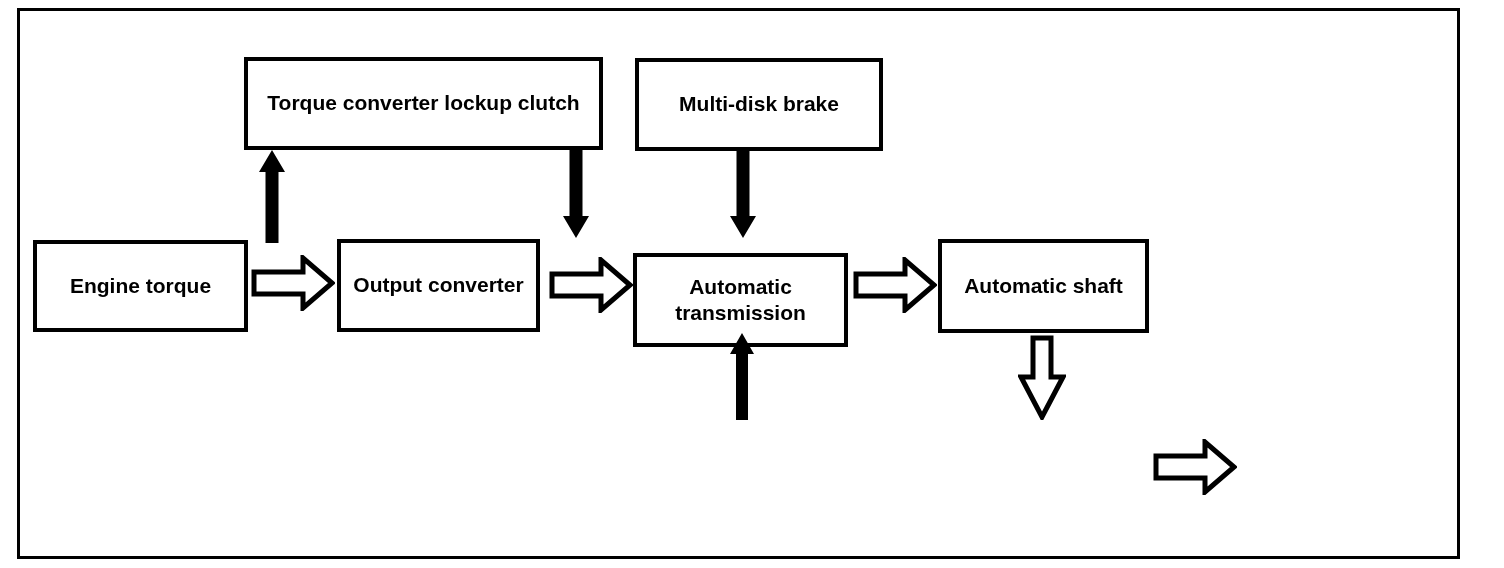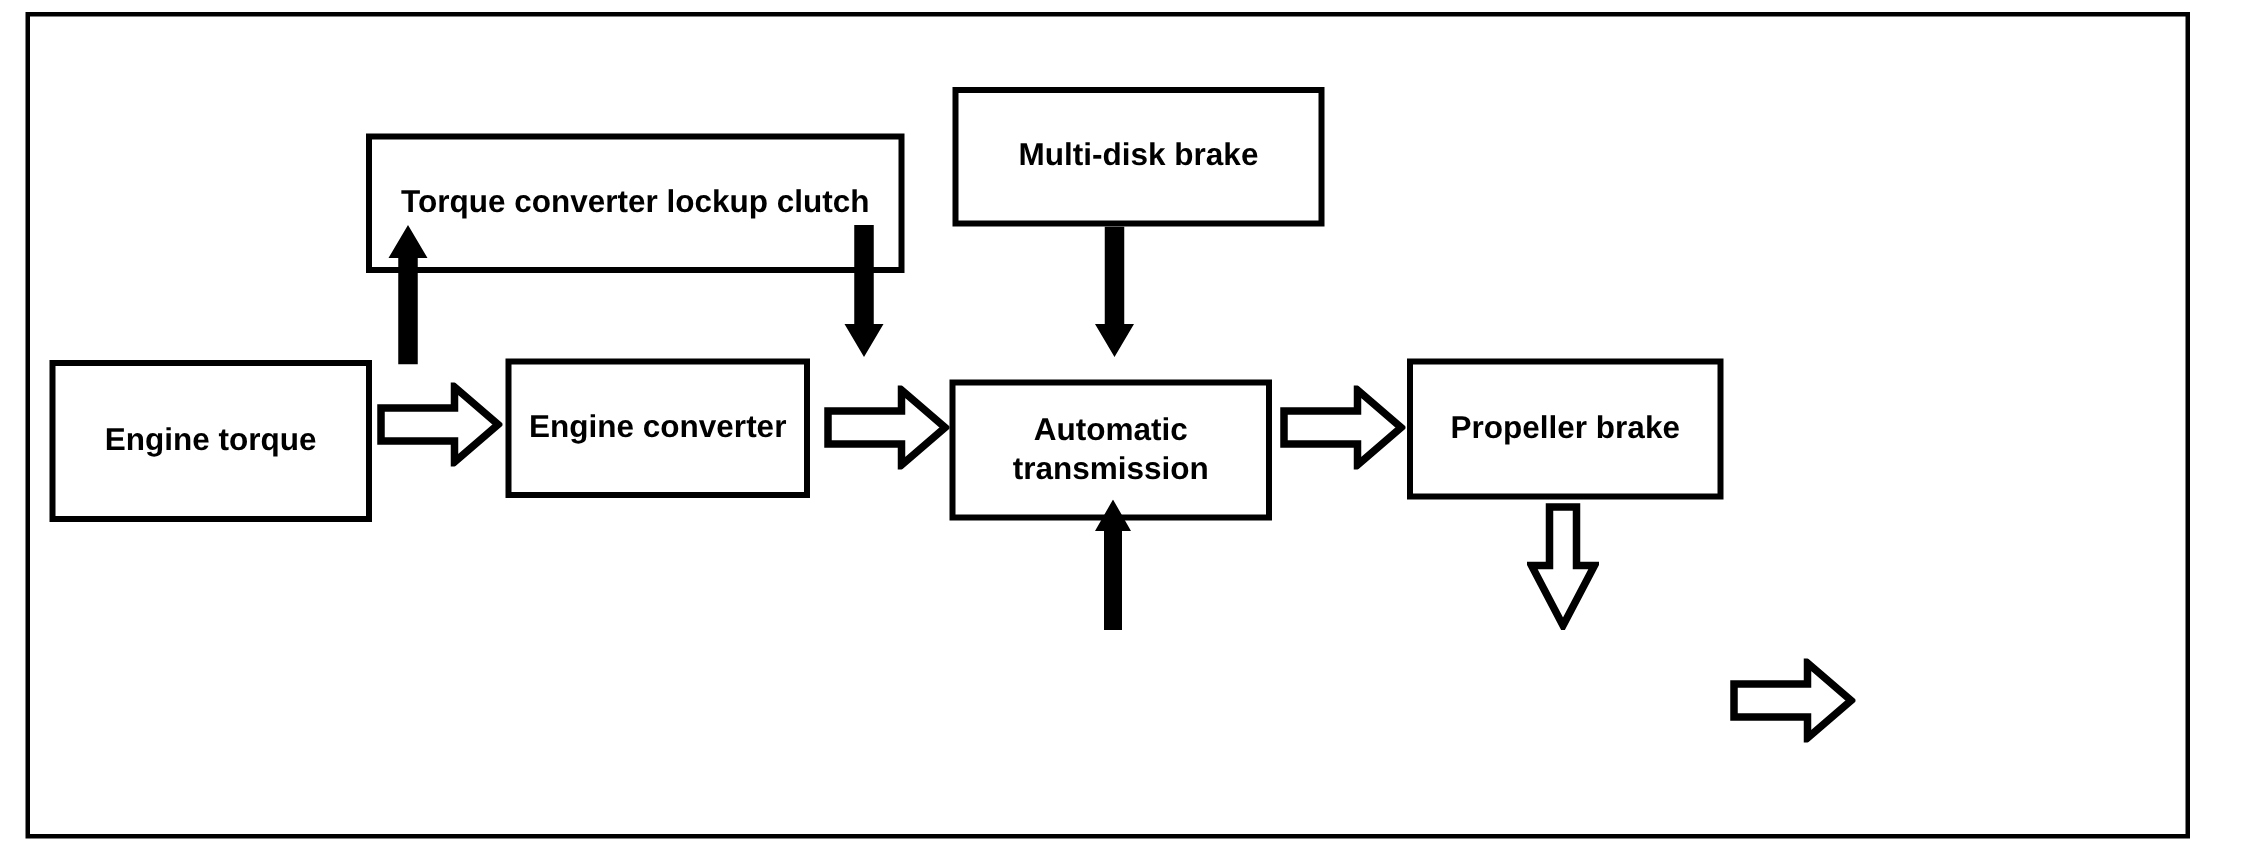--- a/index.html
+++ b/index.html
@@ -38,54 +38,54 @@
     line-height: 1.25;
     color: #000000;
     padding: 2px 10px;
     letter-spacing: 0px;
   }
   .arrow {
     position: absolute;
     display: block;
   }
   
-  #n-engine-torque        { left: 33px;   top: 240px; width: 215px; height: 108px; }
+  #n-engine-torque        { left: 33px;   top: 240px; width: 215px; height: 92px; }
   #n-torque-converter     { left: 337px;  top: 239px; width: 203px; height: 93px; }
-  #n-lockup-clutch        { left: 244px;  top: 57px;  width: 359px; height: 93px; margin-top: 32px; }
+  #n-lockup-clutch        { left: 244px;  top: 57px;  width: 359px; height: 93px; }
   #n-multi-disk-brake     { left: 635px;  top: 58px;  width: 248px; height: 93px; }
   #n-automatic-transmission { left: 633px; top: 253px; width: 215px; height: 94px; }
   #n-propeller-shaft      { left: 938px;  top: 239px; width: 211px; height: 94px; }
   #n-multi-disk-clutch    { left: 636px;  top: 421px; width: 211px; height: 91px; }
   #n-rear-axle-differential { left: 938px; top: 420px; width: 211px; height: 93px; }
   #n-output-torque        { left: 1237px; top: 421px; width: 210px; height: 92px; }
 </style>
 </head>
 <body>
 
 <div id="canvas">
 
   <div class="frame"></div>
 
   <div class="node" id="n-engine-torque">
     <span>Engine torque</span>
   </div>
   <div class="node" id="n-torque-converter">
-    <span>Engine converter</span>
+    <span>Output converter</span>
   </div>
   <div class="node" id="n-lockup-clutch">
     <span>Torque converter lockup clutch</span>
   </div>
   <div class="node" id="n-multi-disk-brake">
     <span>Multi-disk brake</span>
   </div>
   <div class="node" id="n-automatic-transmission">
     <span>Automatic transmission</span>
   </div>
   <div class="node" id="n-propeller-shaft">
-    <span>Propeller brake</span>
+    <span>Automatic shaft</span>
   </div>
 
   <svg class="arrow" style="left:258px; top:150px;" width="28" height="93" viewBox="0 0 28 93">
     <polygon points="14,0 27,22 20.5,22 20.5,93 7.5,93 7.5,22 1,22" fill="#000000"></polygon>
   </svg>
 
   <svg class="arrow" style="left:562px; top:150px;" width="28" height="88" viewBox="0 0 28 88">
     <polygon points="14,88 27,66 20.5,66 20.5,0 7.5,0 7.5,66 1,66" fill="#000000"></polygon>
   </svg>
 

